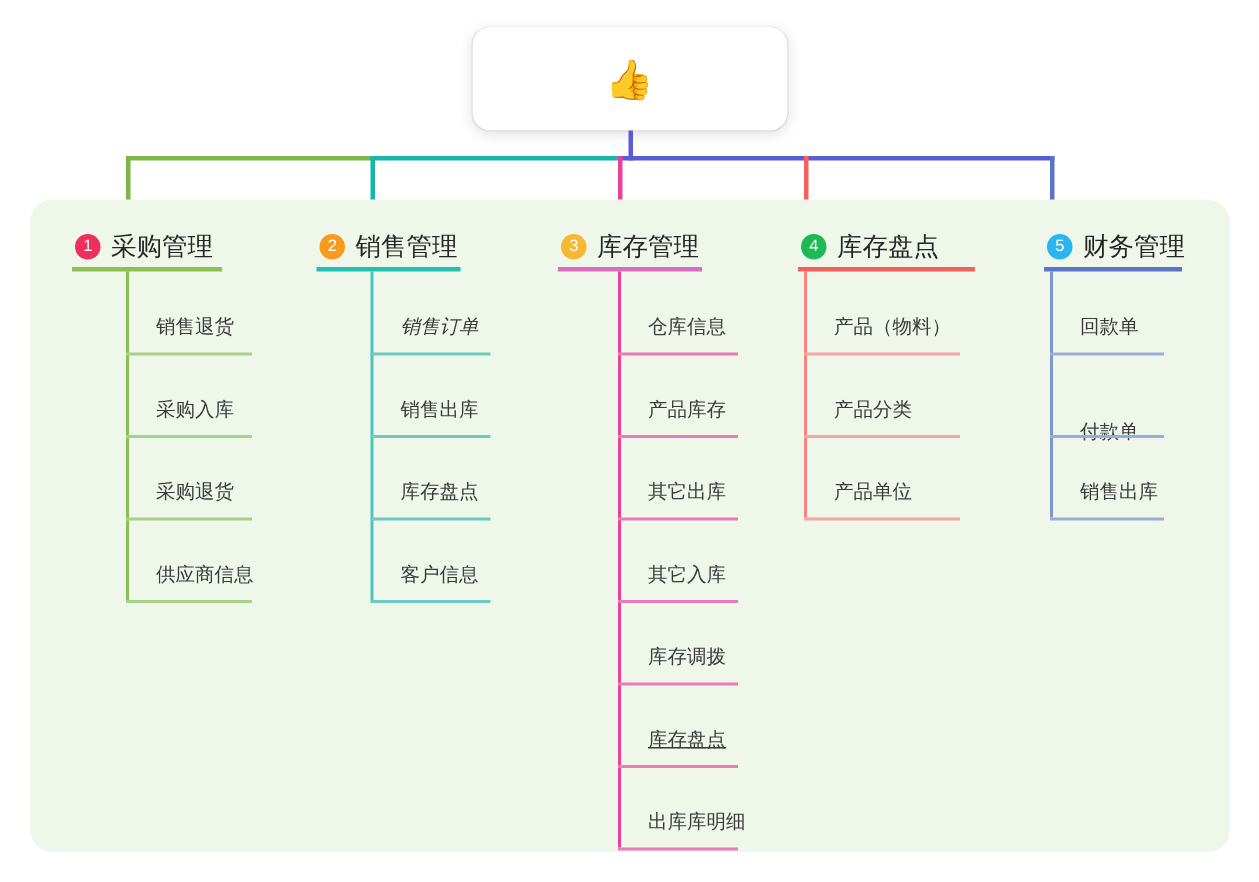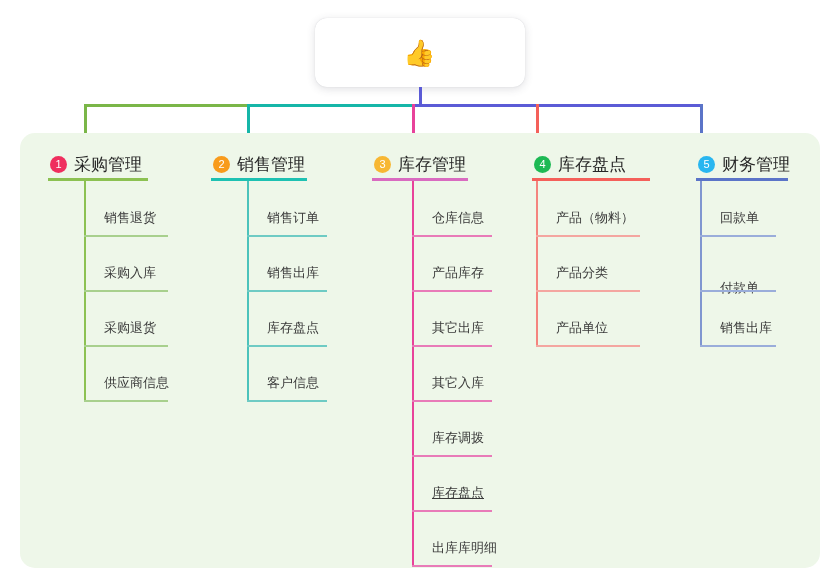--- a/index.html
+++ b/index.html
@@ -102,21 +102,21 @@
           <div class="item-label" style="left: 56px; top: 250px;">供应商信息</div>
           <div class="item-rule" style="left: 36px; top: 267px; width: 84px; background: rgb(168, 208, 141);"></div>
         </div>
         <div class="col" style="left: 191px;">
           <div class="col-head" style="position: absolute; top: 15px;">
             <span class="badge" style="background: rgb(248, 155, 28);">2</span>
             <span class="col-title">销售管理</span>
           </div>
           <div class="conn h" style="position: absolute; left: 0px; top: 45px; width: 96px; background: rgb(30, 193, 178);"></div>
           <div class="spine" style="left: 36px; top: 48px; height: 219px; background: rgb(76, 195, 187);"></div>
-          <div class="item-label" style="left: 56px; top: 85px;">销售订单</div>
+          <div class="item-label" style="left: 56px; top: 85px; font-style: italic;">销售订单</div>
           <div class="item-rule" style="left: 36px; top: 102px; width: 80px; background: rgb(110, 203, 196);"></div>
           <div class="item-label" style="left: 56px; top: 140px;">销售出库</div>
           <div class="item-rule" style="left: 36px; top: 157px; width: 80px; background: rgb(110, 203, 196);"></div>
           <div class="item-label" style="left: 56px; top: 195px;">库存盘点</div>
           <div class="item-rule" style="left: 36px; top: 212px; width: 80px; background: rgb(110, 203, 196);"></div>
           <div class="item-label" style="left: 56px; top: 250px;">客户信息</div>
           <div class="item-rule" style="left: 36px; top: 267px; width: 80px; background: rgb(110, 203, 196);"></div>
         </div>
         <div class="col" style="left: 352px;">
           <div class="col-head" style="position: absolute; top: 15px;">

